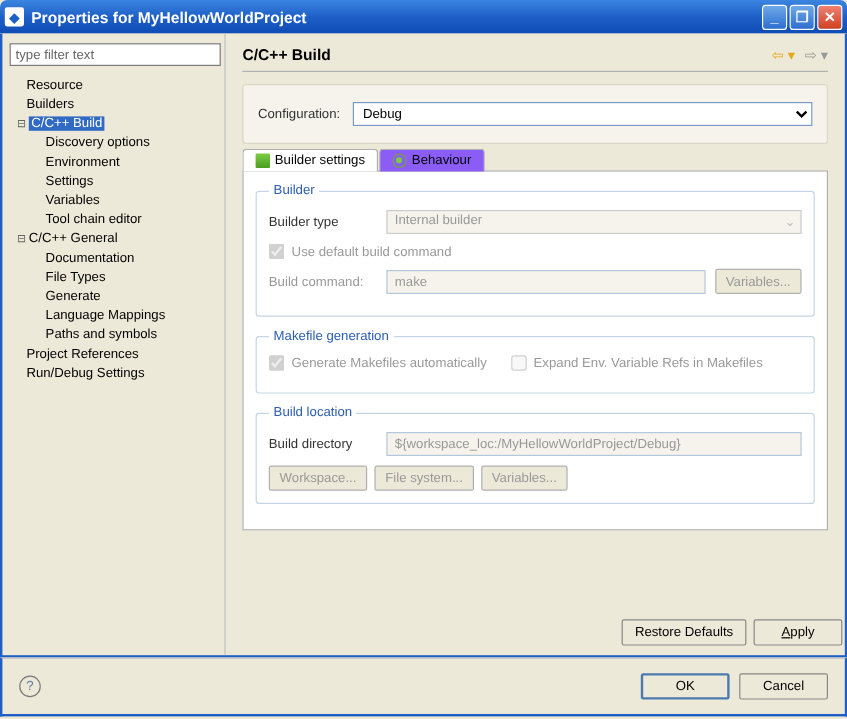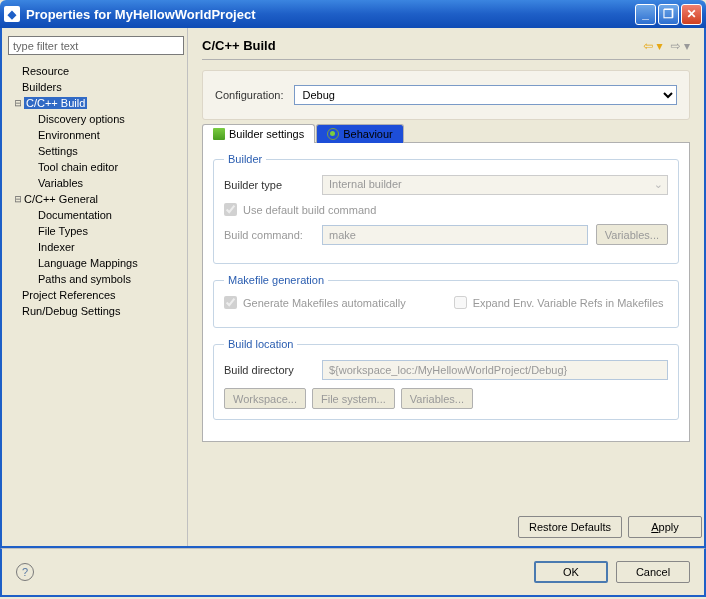--- a/index.html
+++ b/index.html
@@ -30,21 +30,21 @@
 .nav-arrows { display: flex; gap: 8px; color: #999; }
 .arrow { font-size: 12px; }
 .arrow.back { color: #e6a817; }
 
 .config-panel { background: #f5f3eb; border: 1px solid #ddd7c8; border-radius: 3px; padding: 14px 12px; margin-bottom: 0; }
 .config-row { display: flex; align-items: center; gap: 10px; }
 .config-row label { color: #333; }
 .config-select { flex: 1; height: 20px; border: 1px solid #7a9ac7; background: white; padding: 1px 4px; }
 
 .tabs { display: flex; margin-top: 4px; }
-.tab { padding: 3px 10px; border: 1px solid #b0b0b0; border-bottom: none; background: #1d4ed8; display: flex; align-items: center; gap: 4px; cursor: pointer; border-radius: 3px 3px 0 0; margin-right: 1px; }
+.tab { padding: 3px 10px; border: 1px solid #b0b0b0; border-bottom: none; background: #8b5cf6; display: flex; align-items: center; gap: 4px; cursor: pointer; border-radius: 3px 3px 0 0; margin-right: 1px; }
 .tab.active { background: #fff; position: relative; z-index: 2; }
 .tab-icon { width: 12px; height: 12px; display: inline-block; }
 .tab-icon.green { background: linear-gradient(#7acc40, #4a9e20); border-radius: 1px; }
 .tab-icon.radio { border: 1px solid #7a9e40; border-radius: 50%; position: relative; }
 .tab-icon.radio::after { content: ''; position: absolute; width: 5px; height: 5px; background: #7acc40; border-radius: 50%; top: 2px; left: 2px; }
 
 .tab-content { border: 1px solid #b0b0b0; background: #fff; padding: 10px; min-height: 300px; margin-top: -1px; }
 
 fieldset { border: 1px solid #c5d5e5; border-radius: 3px; padding: 10px; margin-bottom: 10px; }
 legend { color: #2a5db0; padding: 0 4px; }
@@ -53,21 +53,21 @@
 .form-row .flabel { width: 90px; color: #999; }
 .form-row .flabel.enabled { color: #333; }
 .disabled-input { flex: 1; height: 20px; border: 1px solid #ccc; background: #f5f3eb; padding: 2px 6px; color: #999; }
 .text-input { flex: 1; height: 20px; border: 1px solid #b5c8dd; background: #f5f3eb; padding: 2px 6px; color: #999; }
 .btn-small { height: 21px; padding: 0 8px; border: 1px solid #b0b0b0; background: #ece9d8; color: #999; cursor: pointer; border-radius: 2px; }
 
 .checkbox-row { display: flex; align-items: center; gap: 6px; color: #999; margin-bottom: 8px; }
 .checkbox-row input[type=checkbox] { width: 13px; height: 13px; }
 .checkbox-row.inline { display: inline-flex; }
 
-.gen-row { display: flex; gap: 48px; }
+.gen-row { display: flex; gap: 20px; }
 
 .loc-btns { display: flex; gap: 6px; margin-top: 6px; }
 
 .bottom-btns { position: absolute; bottom: 8px; right: 2px; display: flex; gap: 6px; }
 .btn { height: 22px; min-width: 74px; padding: 0 10px; border: 1px solid #888; background: #ece9d8; cursor: pointer; border-radius: 2px; }
 
 .footer { height: 49px; border: 2px solid #1e5fc7; border-top: 1px solid #c0c0c0; background: #ece9d8; display: flex; align-items: center; padding: 0 14px; }
 .help-icon { width: 18px; height: 18px; border: 1px solid #7a7a7a; border-radius: 50%; display: flex; align-items: center; justify-content: center; color: #5a7aa5; cursor: pointer; }
 .footer-btns { margin-left: auto; display: flex; gap: 8px; }
 .footer-btns .btn.ok { border: 2px solid #4a7ab0; }
@@ -102,37 +102,37 @@
       <div class="tree-item lvl2">
           <span class="lbl">Discovery options</span>
         </div>
       <div class="tree-item lvl2">
           <span class="lbl">Environment</span>
         </div>
       <div class="tree-item lvl2">
           <span class="lbl">Settings</span>
         </div>
       <div class="tree-item lvl2">
+          <span class="lbl">Variables</span>
+        </div>
+      <div class="tree-item lvl2">
           <span class="lbl">Tool chain editor</span>
-        </div>
-      <div class="tree-item lvl2">
-          <span class="lbl">Variables</span>
         </div>
       <div class="tree-item">
           <span class="exp">⊟</span>
           <span class="lbl">C/C++ General</span>
         </div>
       <div class="tree-item lvl2">
           <span class="lbl">Documentation</span>
         </div>
       <div class="tree-item lvl2">
           <span class="lbl">File Types</span>
         </div>
       <div class="tree-item lvl2">
-          <span class="lbl">Indexer</span>
+          <span class="lbl">Generate</span>
         </div>
       <div class="tree-item lvl2">
           <span class="lbl">Language Mappings</span>
         </div>
       <div class="tree-item lvl2">
           <span class="lbl">Paths and symbols</span>
         </div>
       <div class="tree-item lvl1">
           <span class="lbl">Project References</span>
         </div>

